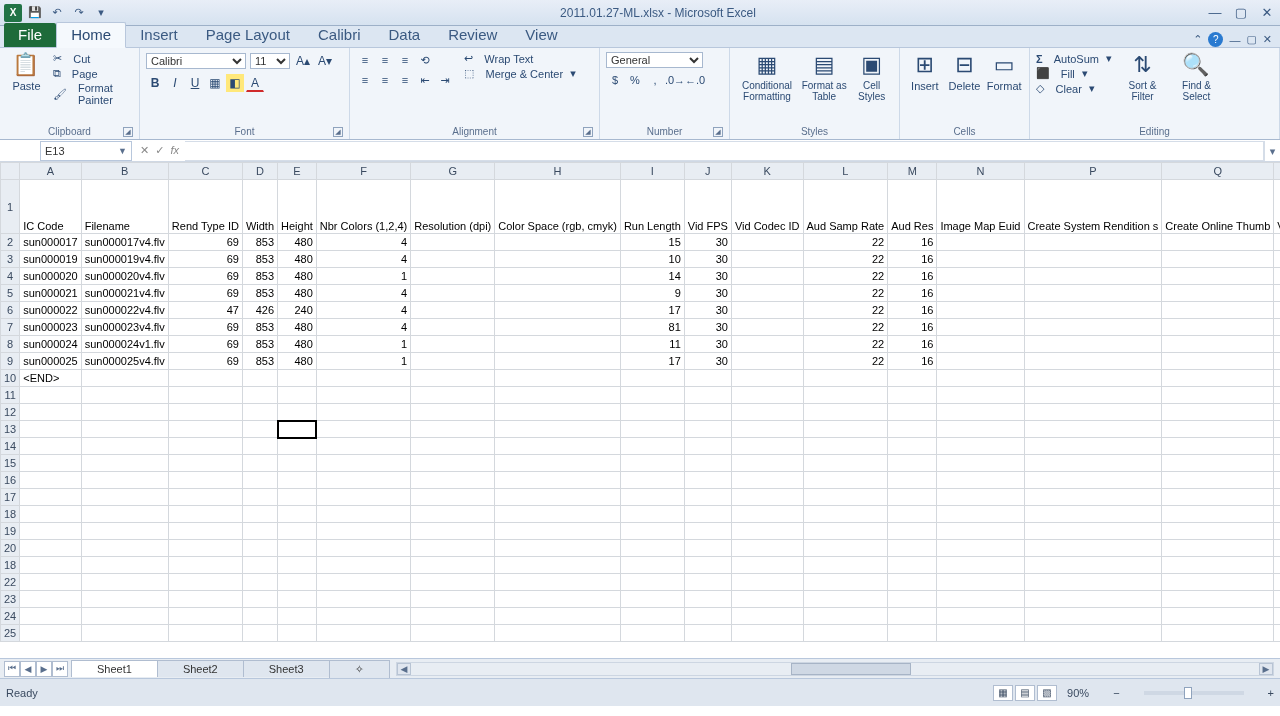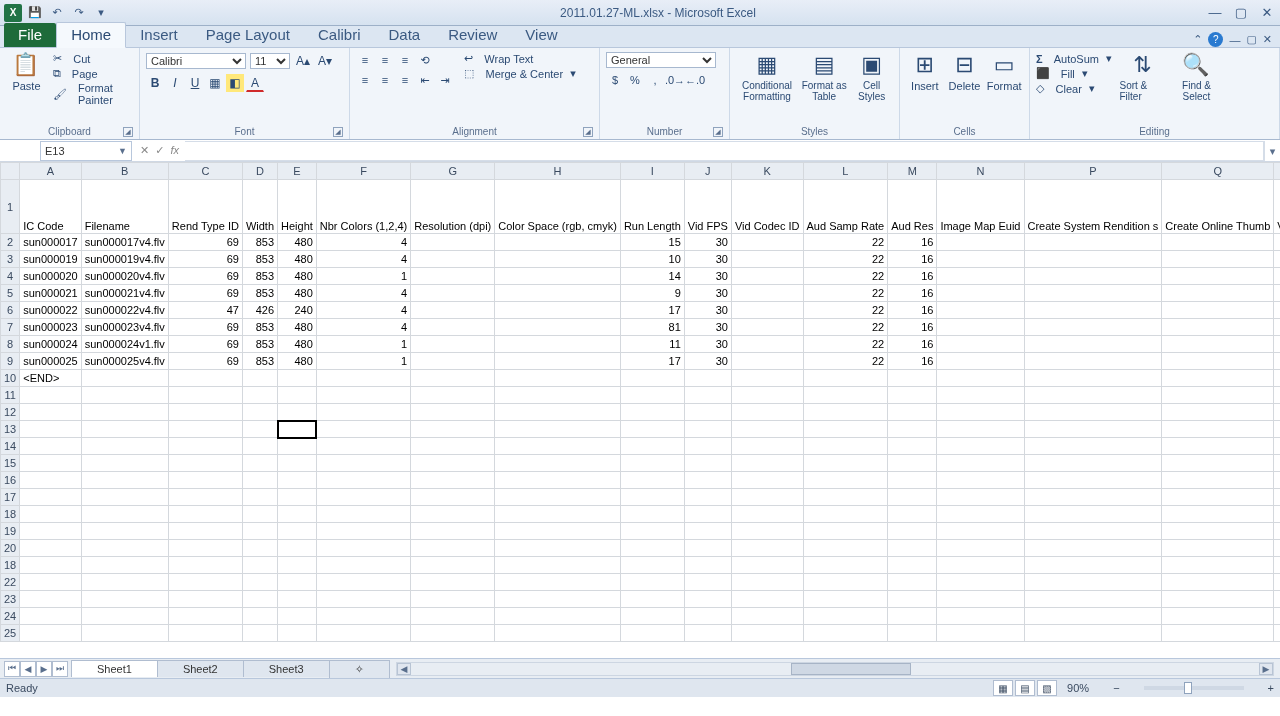--- a/index.html
+++ b/index.html
@@ -66,21 +66,21 @@
   .navbtns { display:flex; gap:0; padding:0 4px;}
   .navbtns span { width:16px; height:16px; border:1px solid #b0bdd0; display:flex; align-items:center; justify-content:center; font-size:9px; background:#fff; color:#5a6f8d;}
   .stab { padding:2px 25px; background:#fff; border:1px solid #b0bdd0; border-bottom:none; font-size:11px; color:#333; margin-left:-1px;}
   .stab.inactive { background:#dfe6ef; }
   .hsb { flex:1; margin:0 6px; height:14px; background:#e8edf3; border:1px solid #cdd6e2; position:relative;}
   .hsb .thumb { position:absolute; left:45%; width:120px; top:0; bottom:0; background:#cfd8e4; border:1px solid #a7b4c6;}
   .hsb .arr { position:absolute; top:0; bottom:0; width:14px; background:#e0e6ef; display:flex; align-items:center; justify-content:center; font-size:9px; color:#5a6f8d; border:1px solid #b8c4d4;}
   .hsb .arr.l { left:0;} .hsb .arr.r { right:0;}
 
   
-  .status { height:19px; background:#dfe6ef; border-top:1px solid #b8c7dc; display:flex; align-items:center; padding:0 6px; font-size:11px; color:#3a4a60;}
+  .status { height:28px; background:#dfe6ef; border-top:1px solid #b8c7dc; display:flex; align-items:center; padding:0 6px; font-size:11px; color:#3a4a60;}
   .status .views { margin-left:auto; display:flex; gap:2px;}
   .status .views span { width:20px; height:16px; border:1px solid #b0bdd0; background:#fff; display:flex; align-items:center; justify-content:center; font-size:10px;}
   .zoom { display:flex; align-items:center; gap:24px; margin-left:10px;}
   .zoom .slider { width:100px; height:4px; background:#cfd8e4; position:relative;}
   .zoom .slider .kn { position:absolute; left:40%; top:-4px; width:8px; height:12px; background:#fff; border:1px solid #8fa3bd;}
   
   
   .cA{width:78px}.cB{width:104px}.cC{width:56px}.cD{width:50px}.cE{width:50px}
   .cF{width:52px}.cG{width:62px}.cH{width:56px}.cI{width:52px}.cJ{width:50px}
   .cK{width:56px}.cL{width:48px}.cM{width:52px}.cN{width:60px}.cP{width:56px}
@@ -186,21 +186,21 @@
       <div class="btncol">
         <div class="btnrow"><span>↩</span>&nbsp;<span>Wrap Text</span></div>
         <div class="btnrow"><span>⬚</span>&nbsp;<span>Merge &amp; Center</span>&nbsp;▾</div>
       </div>
     </div>
     <div class="group-label"><span>Alignment</span><span class="dlg">◢</span></div>
   </div>
 
   <div class="group" style="width:130px">
     <div>
-      <select class="fsel" style="width:110px"><option>General</option></select>
+      <select class="fsel" style="width:97px"><option>General</option></select>
       <div class="alnrow" style="margin-top:4px;">
         <span class="albox">$</span>
         <span class="albox">%</span>
         <span class="albox">,</span>
         <span class="albox">.0→</span>
         <span class="albox">←.0</span>
       </div>
     </div>
     <div class="group-label"><span>Number</span><span class="dlg">◢</span></div>
   </div>
@@ -243,21 +243,21 @@
 
   <div class="group" style="flex:1">
     <div style="display:flex; gap:8px;">
       <div class="btncol">
         <div class="btnrow"><b>Σ</b>&nbsp;<span>AutoSum</span>&nbsp;▾</div>
         <div class="btnrow"><span>⬛</span>&nbsp;<span>Fill</span>&nbsp;▾</div>
         <div class="btnrow"><span>◇</span>&nbsp;<span>Clear</span>&nbsp;▾</div>
       </div>
       <div class="bigbtn" style="width:46px">
           <span class="ic">⇅</span>
-          <span style="font-size:10px; ">Sort &amp; Filter</span>
+          <span style="font-size:10px; text-align:center">Sort &amp; Filter</span>
         </div>
       <div class="bigbtn" style="width:46px">
           <span class="ic">🔍</span>
           <span style="font-size:10px; text-align:center">Find &amp; Select</span>
         </div>
     </div>
     <div class="group-label">Editing</div>
   </div>
 </div>
 

